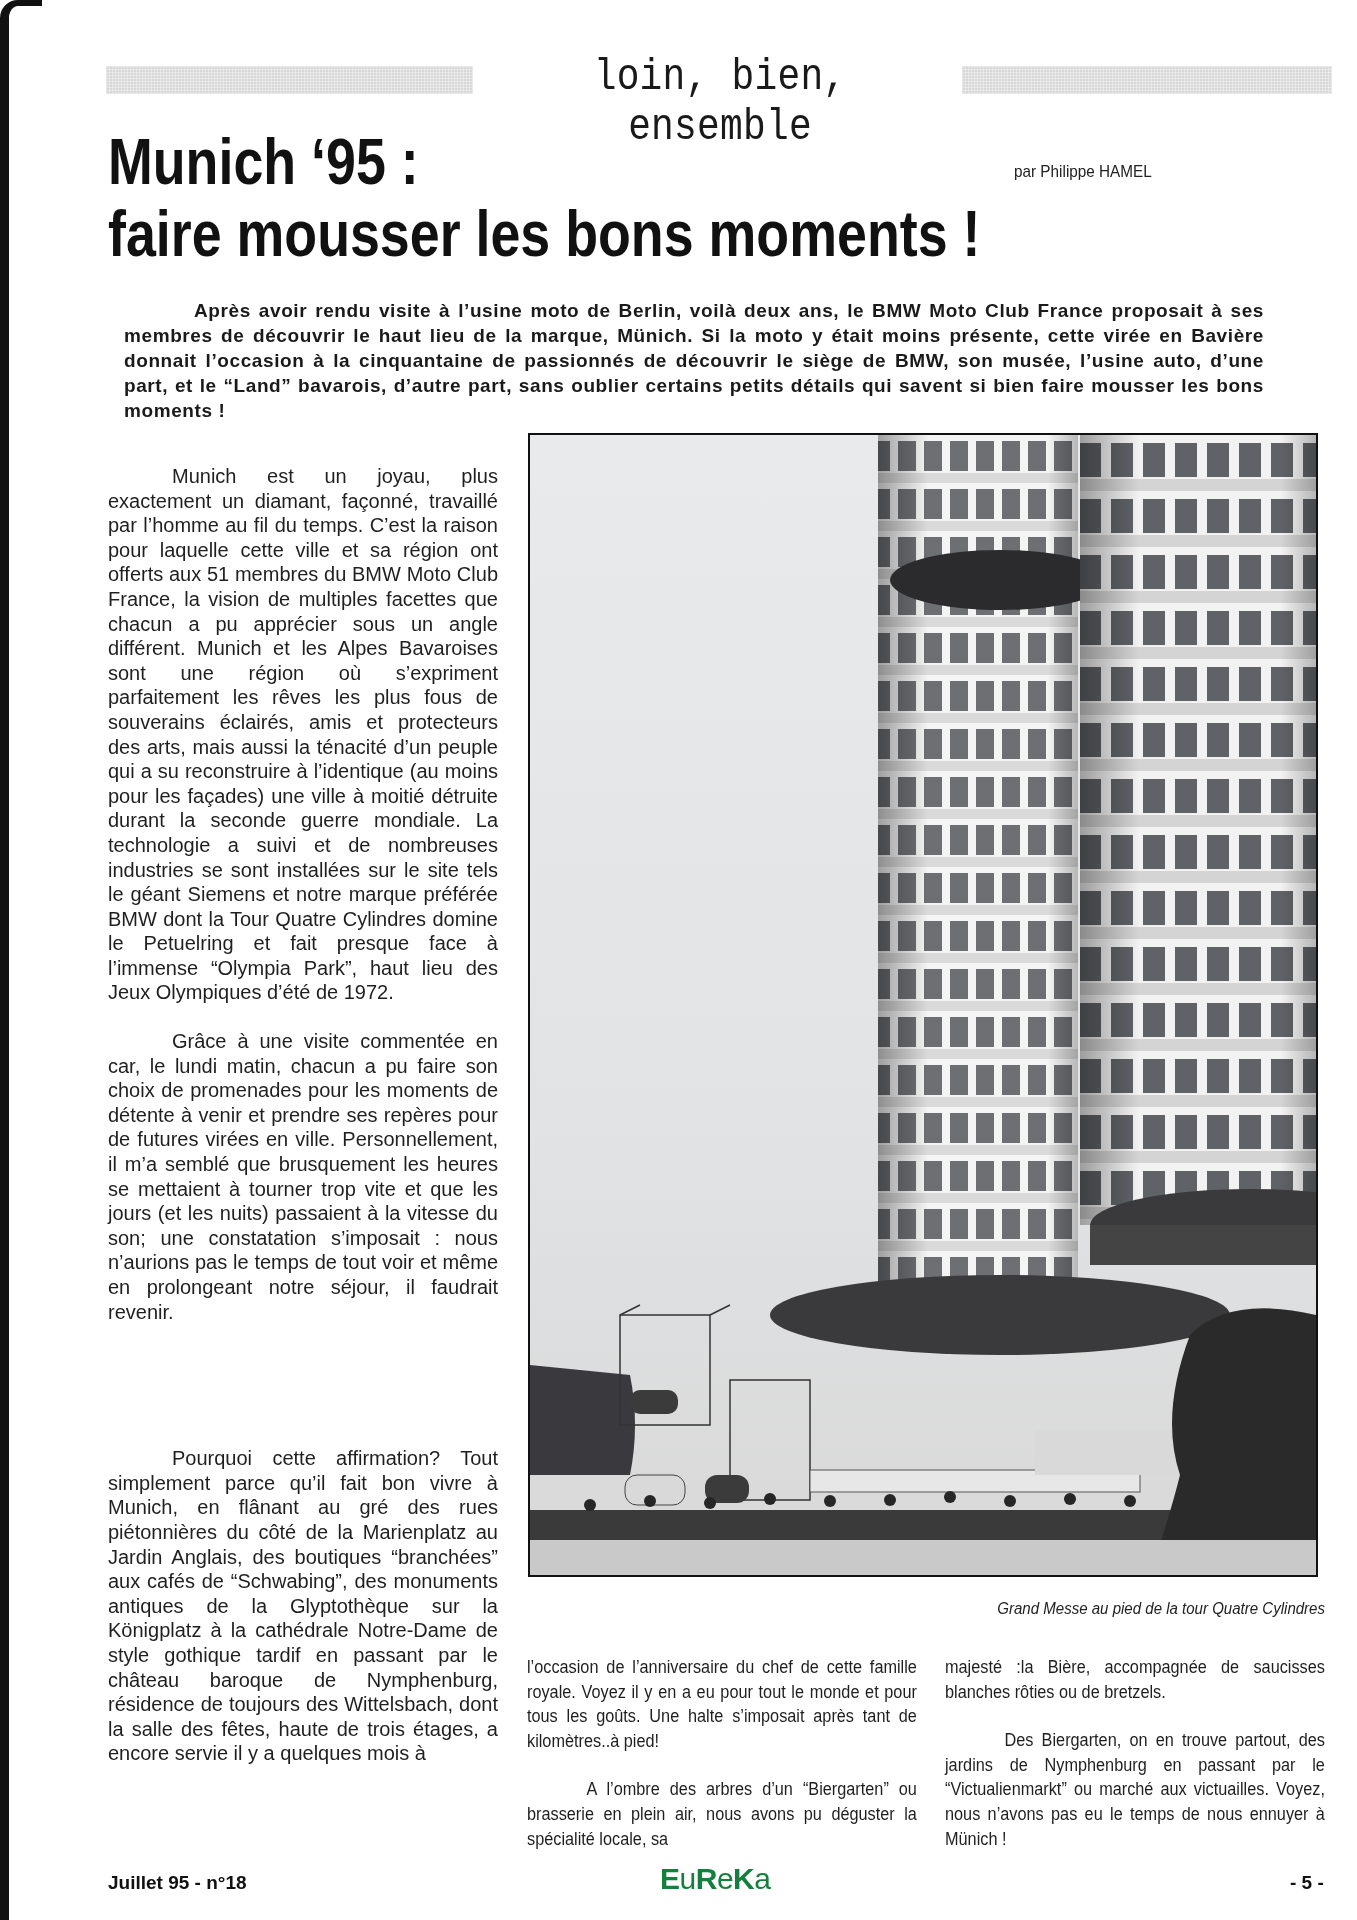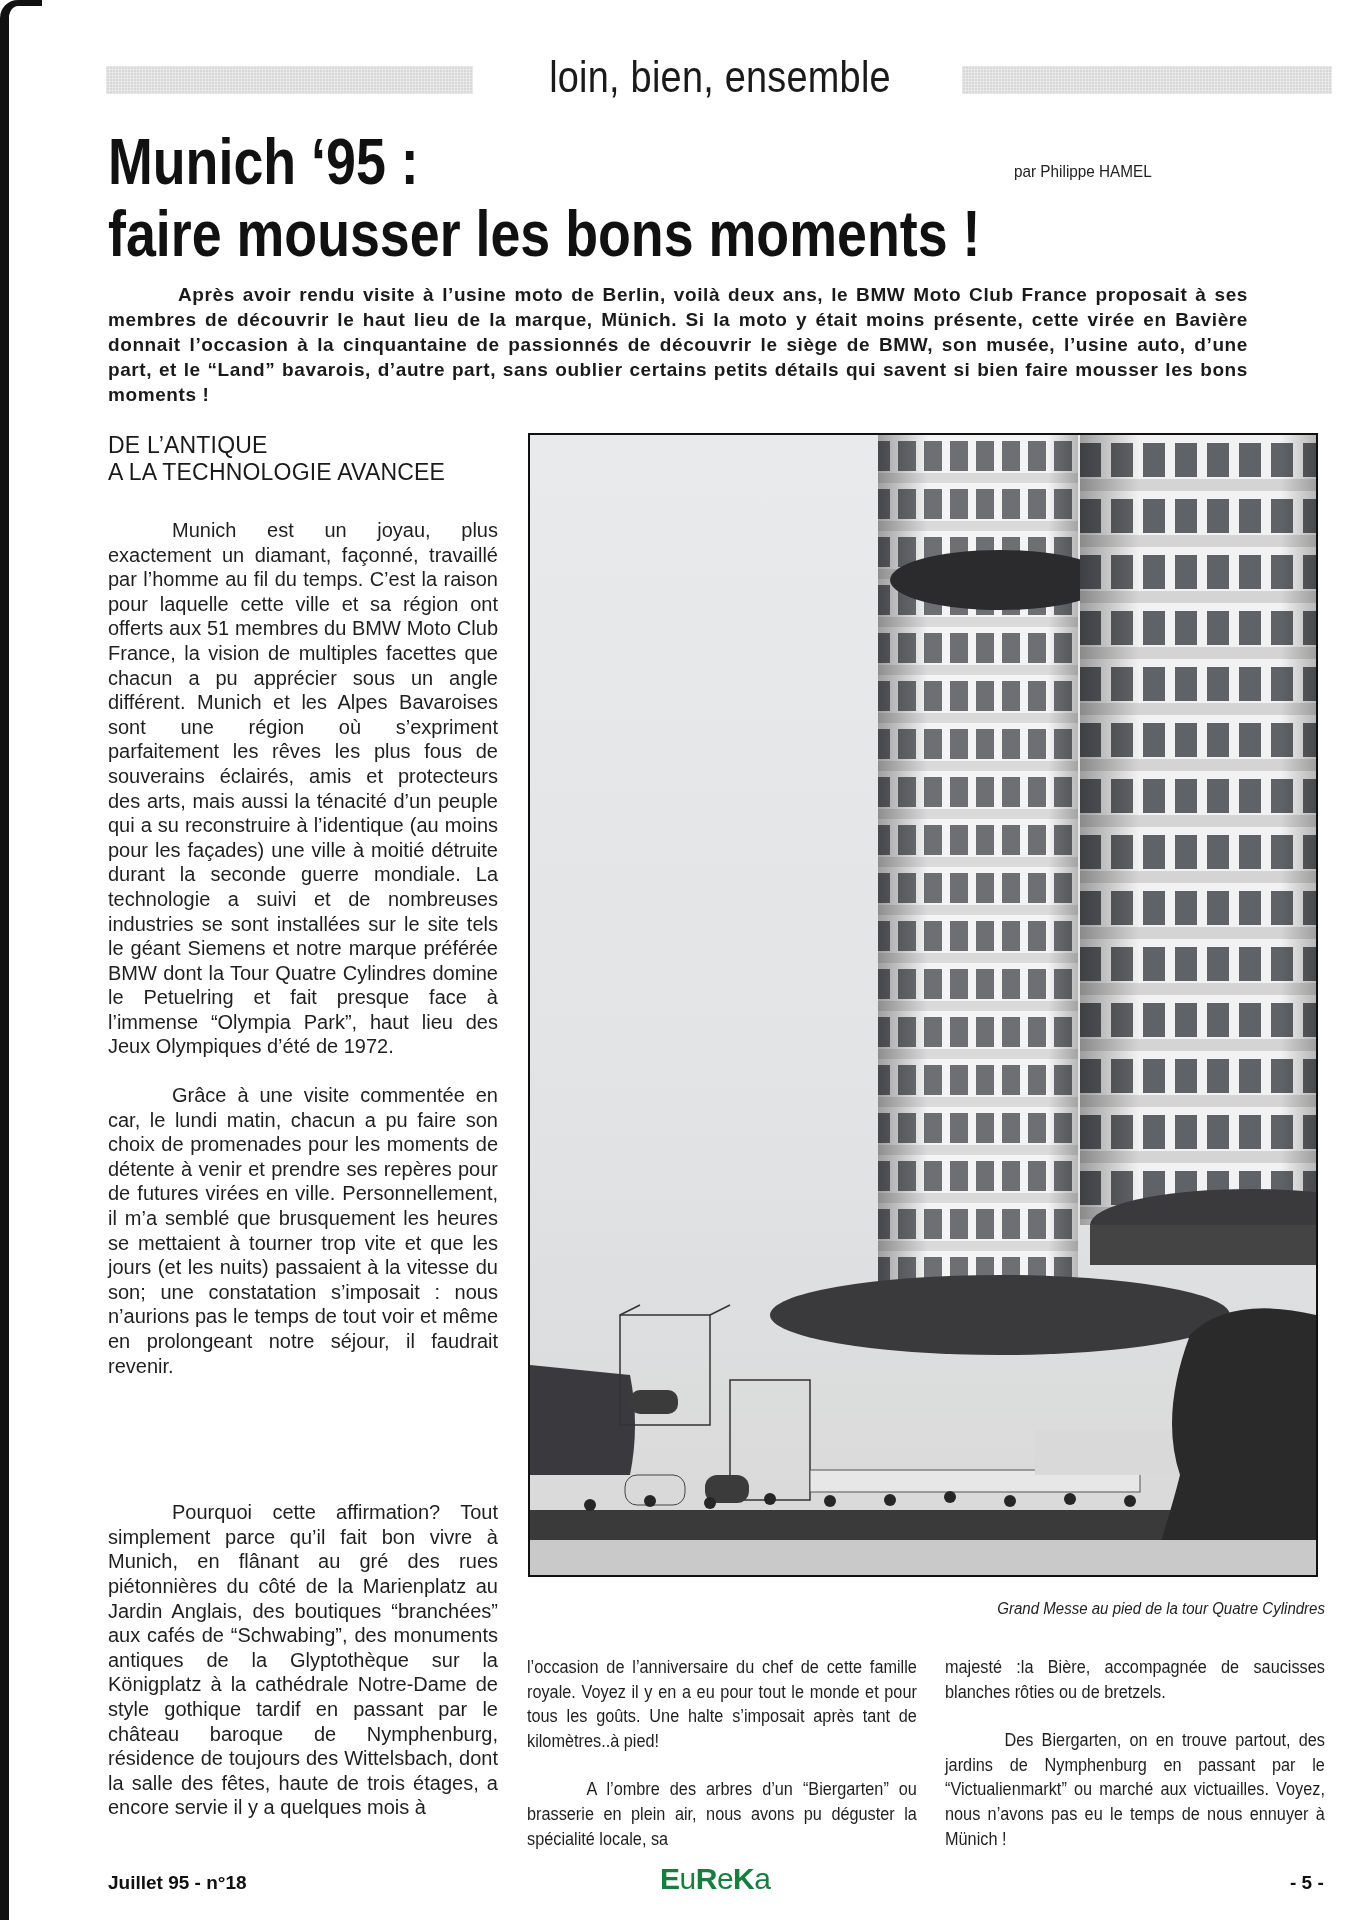--- a/index.html
+++ b/index.html
@@ -9,21 +9,21 @@
     font-family: "Liberation Sans", sans-serif;
   }
   .corner-mark {
     position: absolute; left: 0; top: 0; width: 42px; height: 1920px;
     border-left: 9px solid #111; border-top: 6px solid #111;
     border-top-left-radius: 18px; box-sizing: border-box; width: 42px; height: 1920px;
     border-right: none; border-bottom: none;
   }
   .corner-mark-mask { position: absolute; left: 9px; top: 6px; width: 40px; height: 40px; background: #fff; border-top-left-radius: 12px; }
   .rubric {
-    position: absolute; top: 52px; left: 0; width: 1147px; height: 50px;
+    position: absolute; top: 52px; left: 0; width: 1147px; height: 50px; font-family: Liberation Mono, monospace;
   }
   .rubric-bar {
     position: absolute; top: 14px; height: 28px;
     background-color: #d8d8d8;
     background-image: repeating-linear-gradient(0deg, rgba(255,255,255,0.35) 0 1px, transparent 1px 3px),
                       repeating-linear-gradient(90deg, rgba(255,255,255,0.35) 0 1px, transparent 1px 3px);
   }
   .rubric-bar.left { left: 106px; width: 367px; }
   .rubric-bar.right { left: 962px; width: 370px; }
   .rubric-text {
@@ -34,21 +34,21 @@
     position: absolute; left: 108px; top: 126px; margin: 0;
     font-family: "Liberation Sans", sans-serif; font-weight: bold;
     font-size: 64px; line-height: 72px; color: #111;
     transform: scaleX(0.84); transform-origin: left top; white-space: nowrap;
   }
   .byline {
     position: absolute; left: 1014px; top: 162px; font-size: 17px; color: #222;
     transform: scaleX(0.9); transform-origin: left top; white-space: nowrap;
   }
   .lead {
-    position: absolute; left: 108px; top: 282px; width: 1140px; margin: 0;
+    position: absolute; left: 108px; top: 282px; width: 1140px; margin: 16px;
     font-weight: bold; font-size: 19px; line-height: 25px; text-align: justify;
     text-indent: 70px; letter-spacing: 0.6px; color: #1a1a1a;
   }
   .col-left { position: absolute; left: 108px; top: 432px; width: 390px; }
   .section-heading {
     font-size: 23px; line-height: 27px; font-weight: normal; margin: 0; color: #1a1a1a; letter-spacing: 0.2px;
   }
   .body-p {
     margin: 0; font-size: 20px; line-height: 24.6px; text-align: justify;
     text-indent: 64px; color: #1f1f1f;
@@ -93,24 +93,20 @@
 <h1 class="title">
   <span>Munich ‘95 :</span><br>
   <span>faire mousser les bons moments !</span>
 </h1>
 
 <div class="byline">par Philippe HAMEL</div>
 
 <p class="lead">Après avoir rendu visite à l’usine moto de Berlin, voilà deux ans, le BMW Moto Club France proposait à ses membres de découvrir le haut lieu de la marque, Münich. Si la moto y était moins présente,  cette virée en Bavière donnait l’occasion à la cinquantaine de passionnés de découvrir le siège de BMW, son musée, l’usine auto, d’une part, et le “Land” bavarois, d’autre part, sans oublier certains petits détails qui savent si bien faire mousser les bons moments !</p>
 
 <div class="col-left">
-  <h2 class="section-heading">
-    <span>DE L’ANTIQUE</span><br>
-    <span>A LA TECHNOLOGIE AVANCEE</span>
-  </h2>
   <div style="height:32px"></div>
   <p class="body-p">Munich est un joyau, plus exactement un diamant, façonné, travaillé par l’homme au fil du temps. C’est la raison pour laquelle cette ville et sa région ont offerts aux 51 membres du BMW Moto Club France, la vision de multiples facettes que chacun a pu apprécier sous un angle différent. Munich et les Alpes Bavaroises sont une région où s’expriment parfaitement les rêves les plus fous de souverains éclairés, amis et protecteurs des arts, mais aussi la ténacité d’un peuple qui a su reconstruire  à l’identique (au moins pour les façades) une ville à moitié détruite durant la seconde guerre mondiale. La technologie a suivi et de nombreuses industries se sont installées sur le site tels le géant Siemens et notre marque préférée BMW dont la Tour Quatre Cylindres domine le Petuelring et fait presque face à l’immense “Olympia Park”, haut lieu des Jeux Olympiques d’été de 1972.</p>
   <div style="height:24px"></div>
   <p class="body-p">Grâce à une visite commentée en car, le lundi matin, chacun a pu faire son choix de promenades pour les moments de détente à venir et prendre ses repères pour de futures virées en ville. Personnellement, il m’a semblé que brusquement les heures se mettaient à tourner trop vite et que les jours (et les nuits) passaient à la vitesse du son; une constatation s’imposait : nous n’aurions pas le temps de tout voir et même en prolongeant notre séjour, il faudrait revenir.</p>
   <div style="height:92px"></div>
   <div style="height:30px"></div>
   <p class="body-p">Pourquoi cette affirmation? Tout simplement parce qu’il fait bon vivre à Munich, en flânant au gré des rues piétonnières du côté de la Marienplatz au Jardin Anglais, des boutiques “branchées” aux cafés de “Schwabing”, des monuments antiques de la Glyptothèque sur la Königplatz à la cathédrale Notre-Dame de style gothique tardif en passant par le château baroque de Nymphenburg, résidence de toujours des Wittelsbach, dont la salle des fêtes, haute de trois étages, a encore servie il y a quelques mois à</p>
 </div>
 
 <div class="photo">

